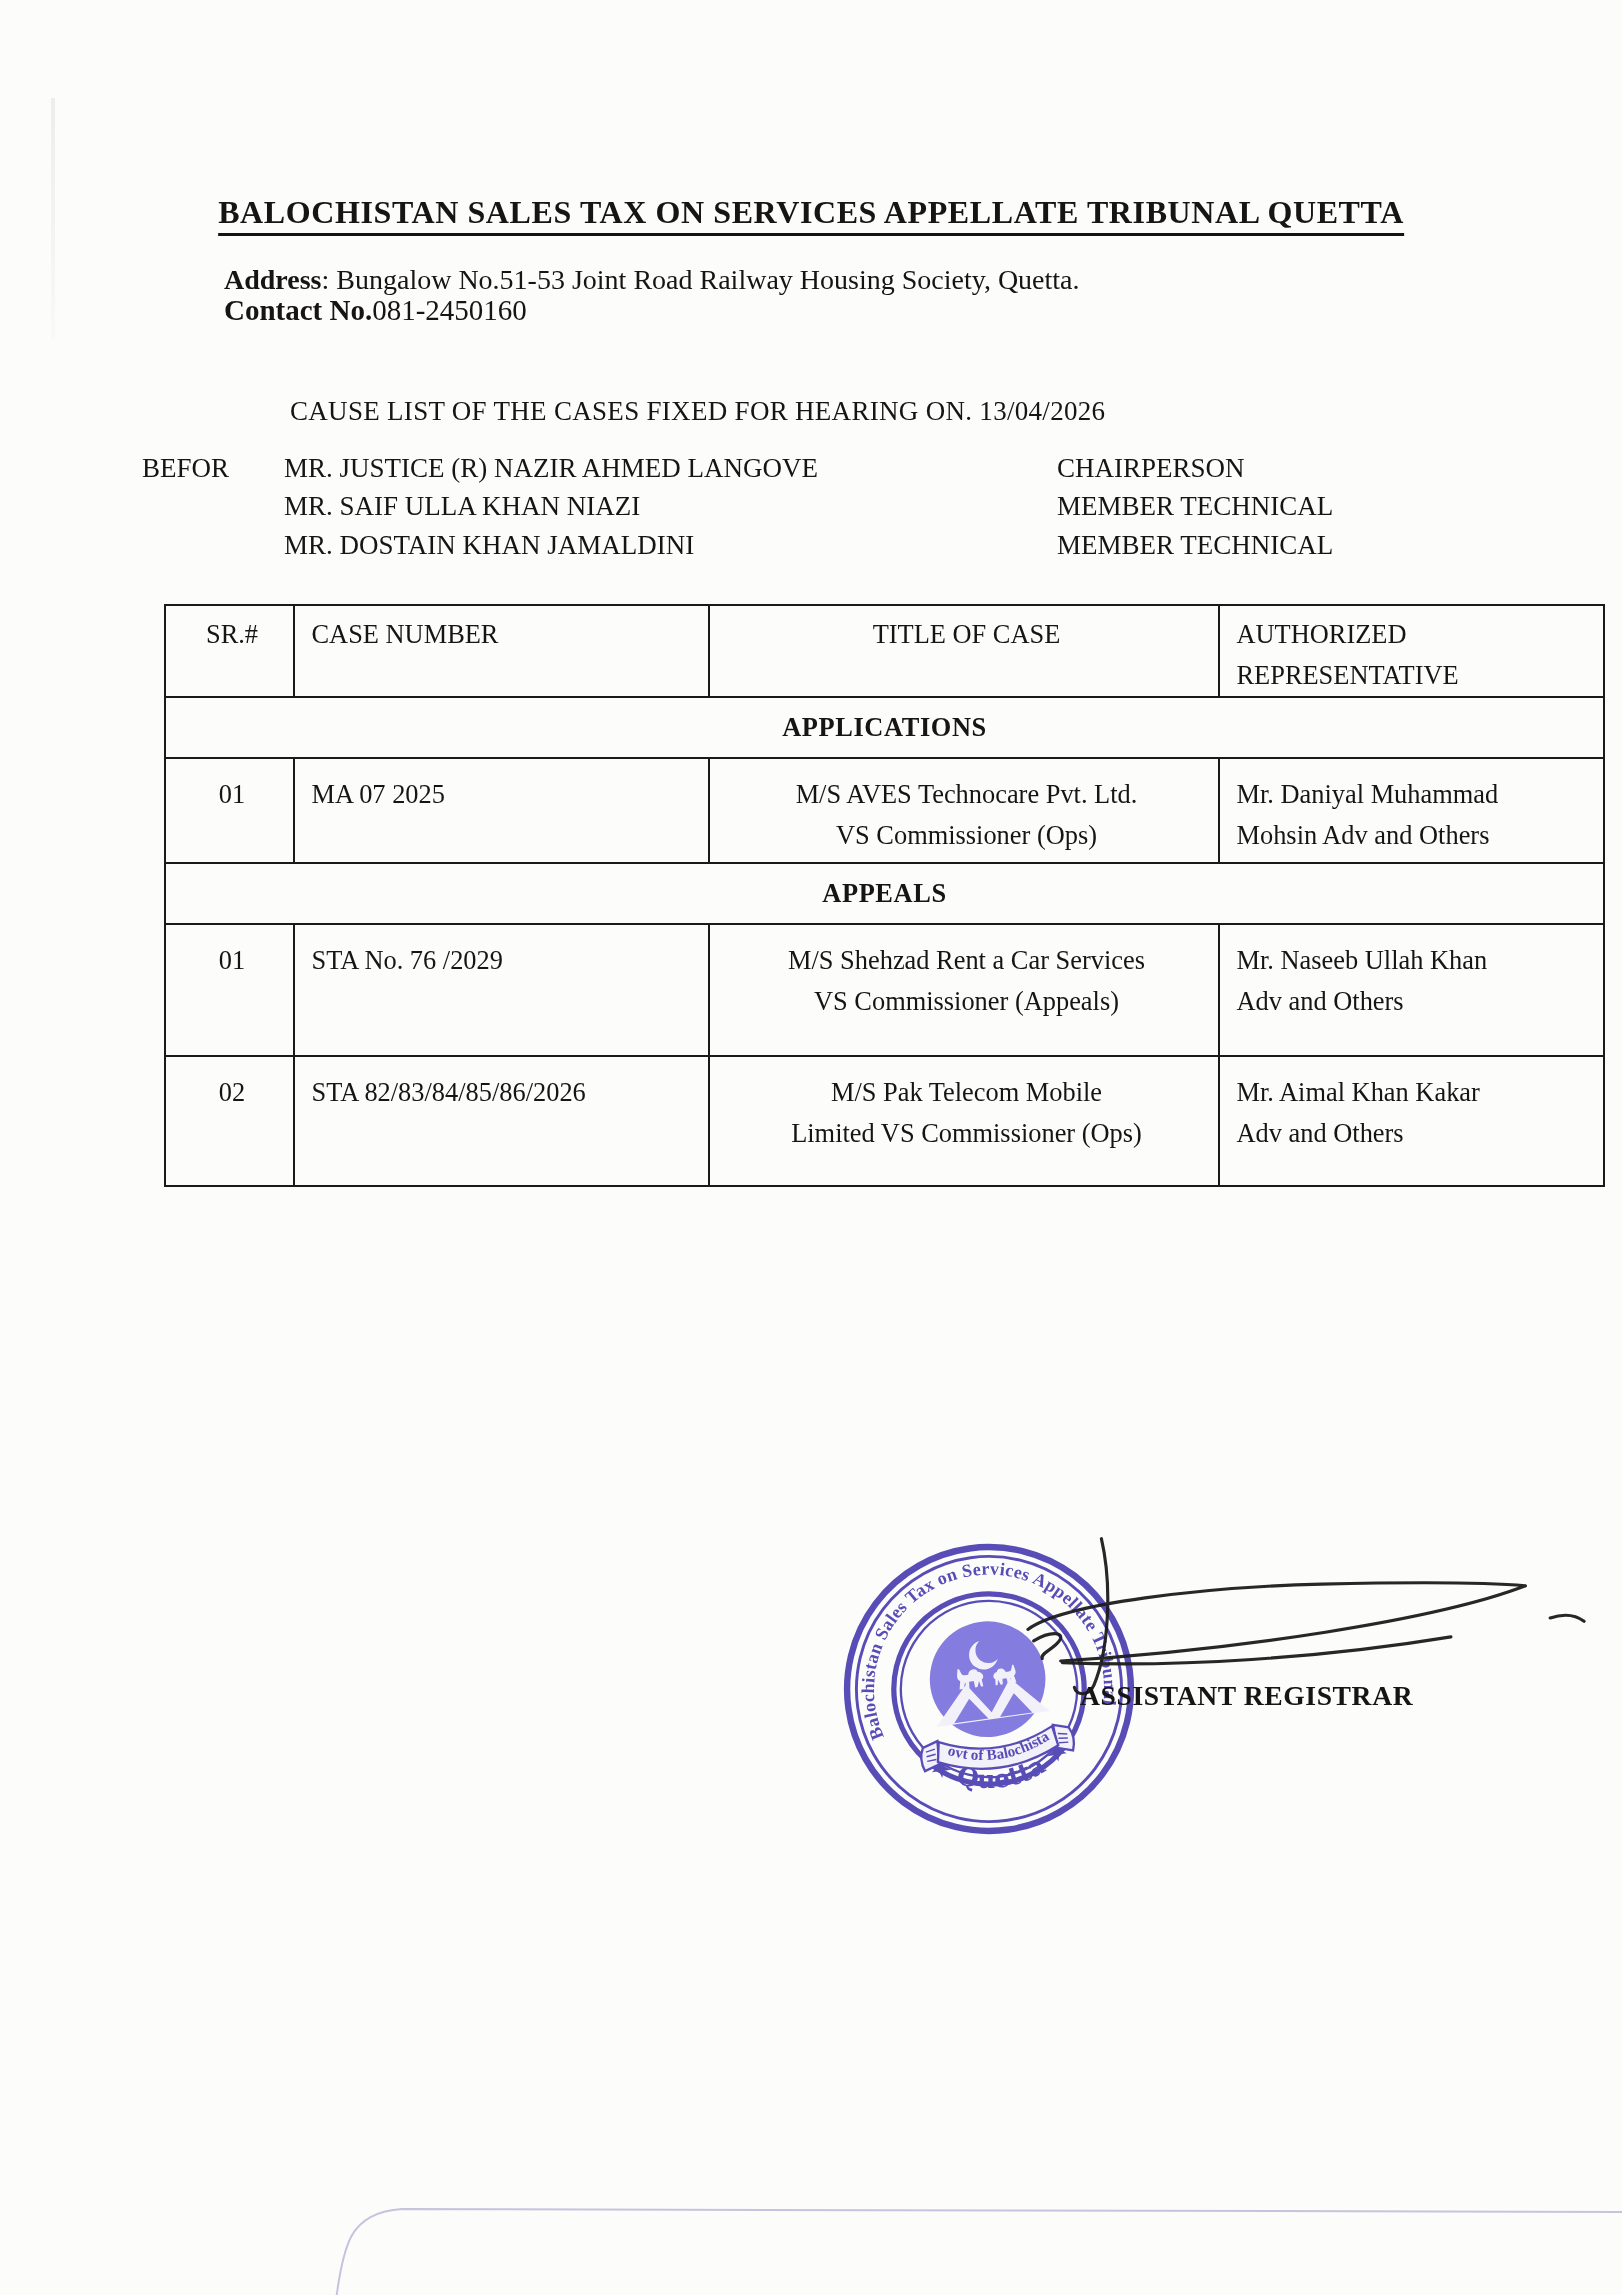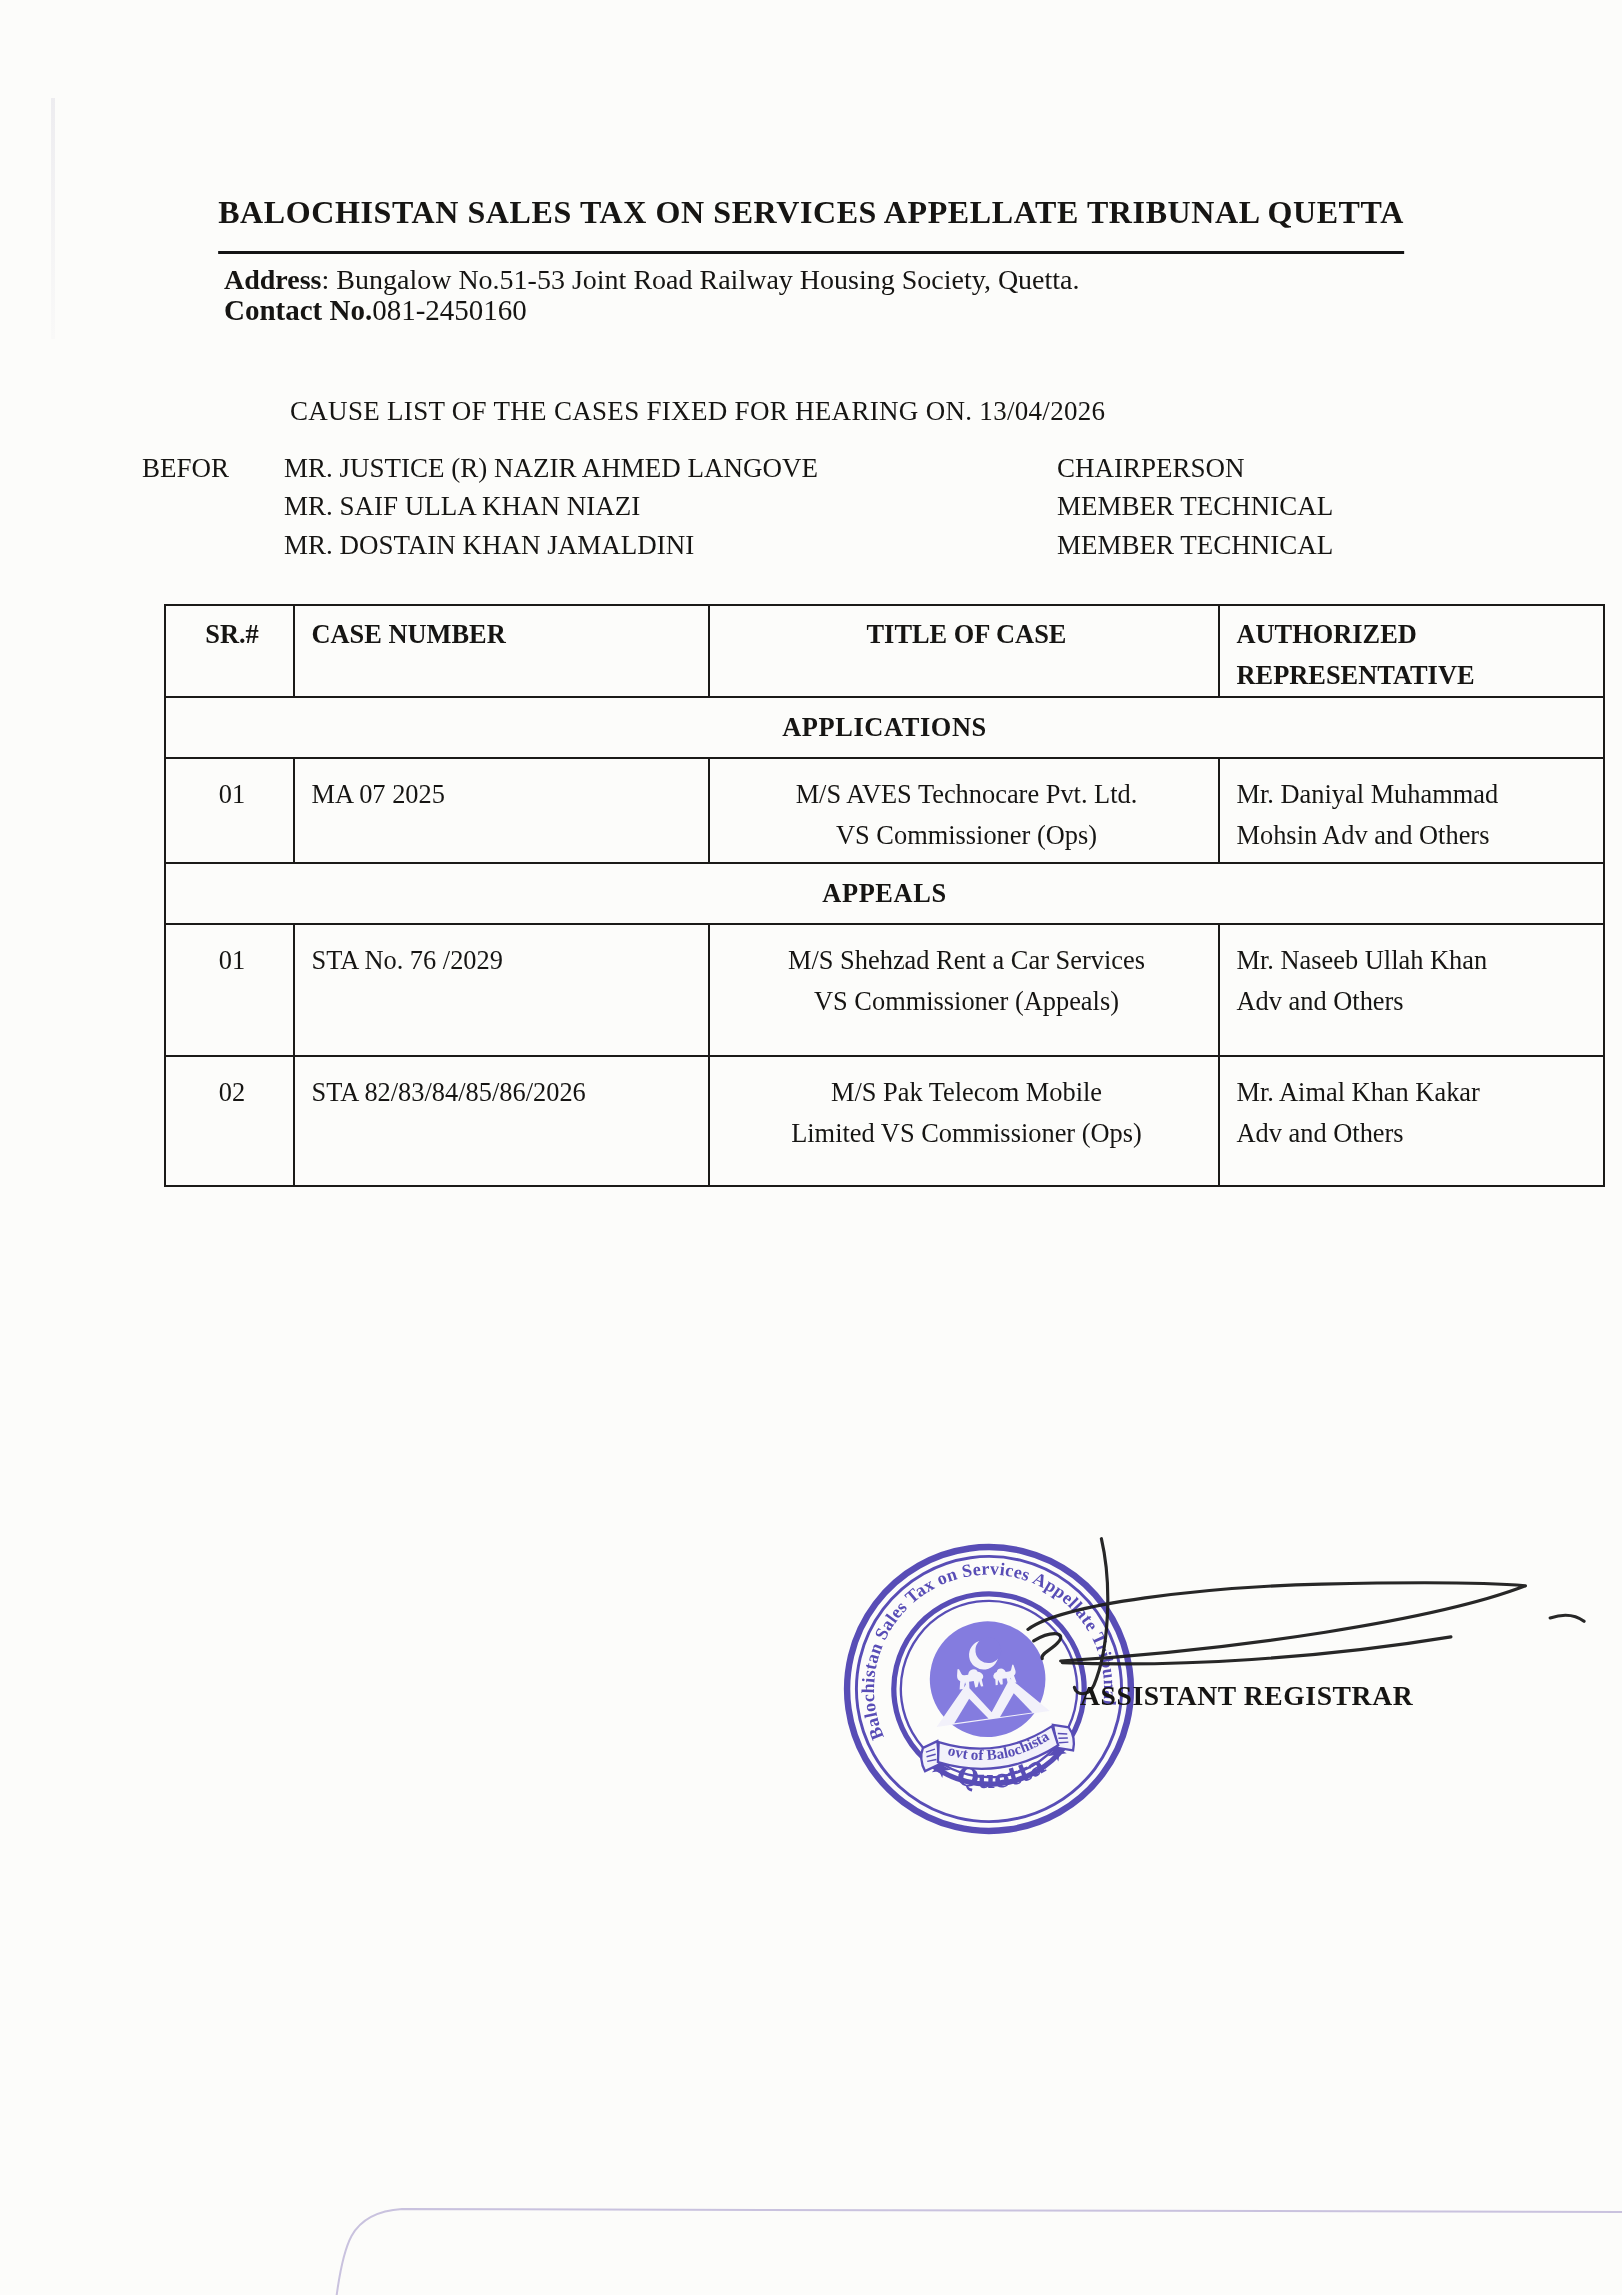--- a/index.html
+++ b/index.html
@@ -8,21 +8,21 @@
     width:1622px;height:2295px;
     background:#fcfcfa;
     overflow:hidden;
     font-family:"Liberation Serif","DejaVu Serif",serif;
     color:#161513;
   }
   .abs{position:absolute;}
   .doc-title{
     top:194px;left:50%;transform:translateX(-50%);
     font-size:32px;font-weight:bold;letter-spacing:0.6px;white-space:nowrap;
-    border-bottom:3.4px solid #141414;padding-bottom:20px;
+    border-bottom:3.4px solid #141414;padding-bottom:2px;
   }
   .addr-line{top:256px;left:224px;font-size:28px;white-space:nowrap;margin-top:8px;}
   .contact-line{top:294px;left:224px;font-size:29px;white-space:nowrap;}
   .b{font-weight:bold;}
   .cause-heading{top:396px;left:290px;font-size:27px;letter-spacing:0.3px;white-space:nowrap;}
   .before-label{top:453px;left:142px;font-size:27px;font-weight:normal;}
   .bench-row{left:0;width:1611px;height:38px;font-size:27px;text-align:center;}
   .bench-name{position:absolute;left:284px;top:0;white-space:nowrap;}
   .bench-role{position:absolute;left:1057px;top:0;white-space:nowrap;}
 
@@ -36,21 +36,21 @@
     border:2.3px solid #1b1a18;
     vertical-align:top;
     padding:8px 11.5px 0 17px;
     line-height:41px;
     overflow:hidden;
   }
   td.c-sr{width:98px;text-align:center;padding-left:0;padding-right:0;}
   td.c-num{width:385px;}
   td.c-title{width:479px;text-align:center;}
   td.c-rep{width:355px;}
-  tr.hdr td{font-weight:bold;height:79px;border-radius:7px;}
+  tr.hdr td{font-weight:normal;height:79px;border-radius:7px;}
   tr.band td{
     font-weight:bold;text-align:center;height:35px;
     padding:12px;line-height:34px;letter-spacing:0.6px;
   }
   tr.data td{padding-top:15px;}
   .prewrap{white-space:pre-line;}
   .h-r1{height:88px;} .h-r2{height:115px;} .h-r3{height:113px;}
 
   .stamp{
     top:1543px;left:843px;width:292px;height:292px;

